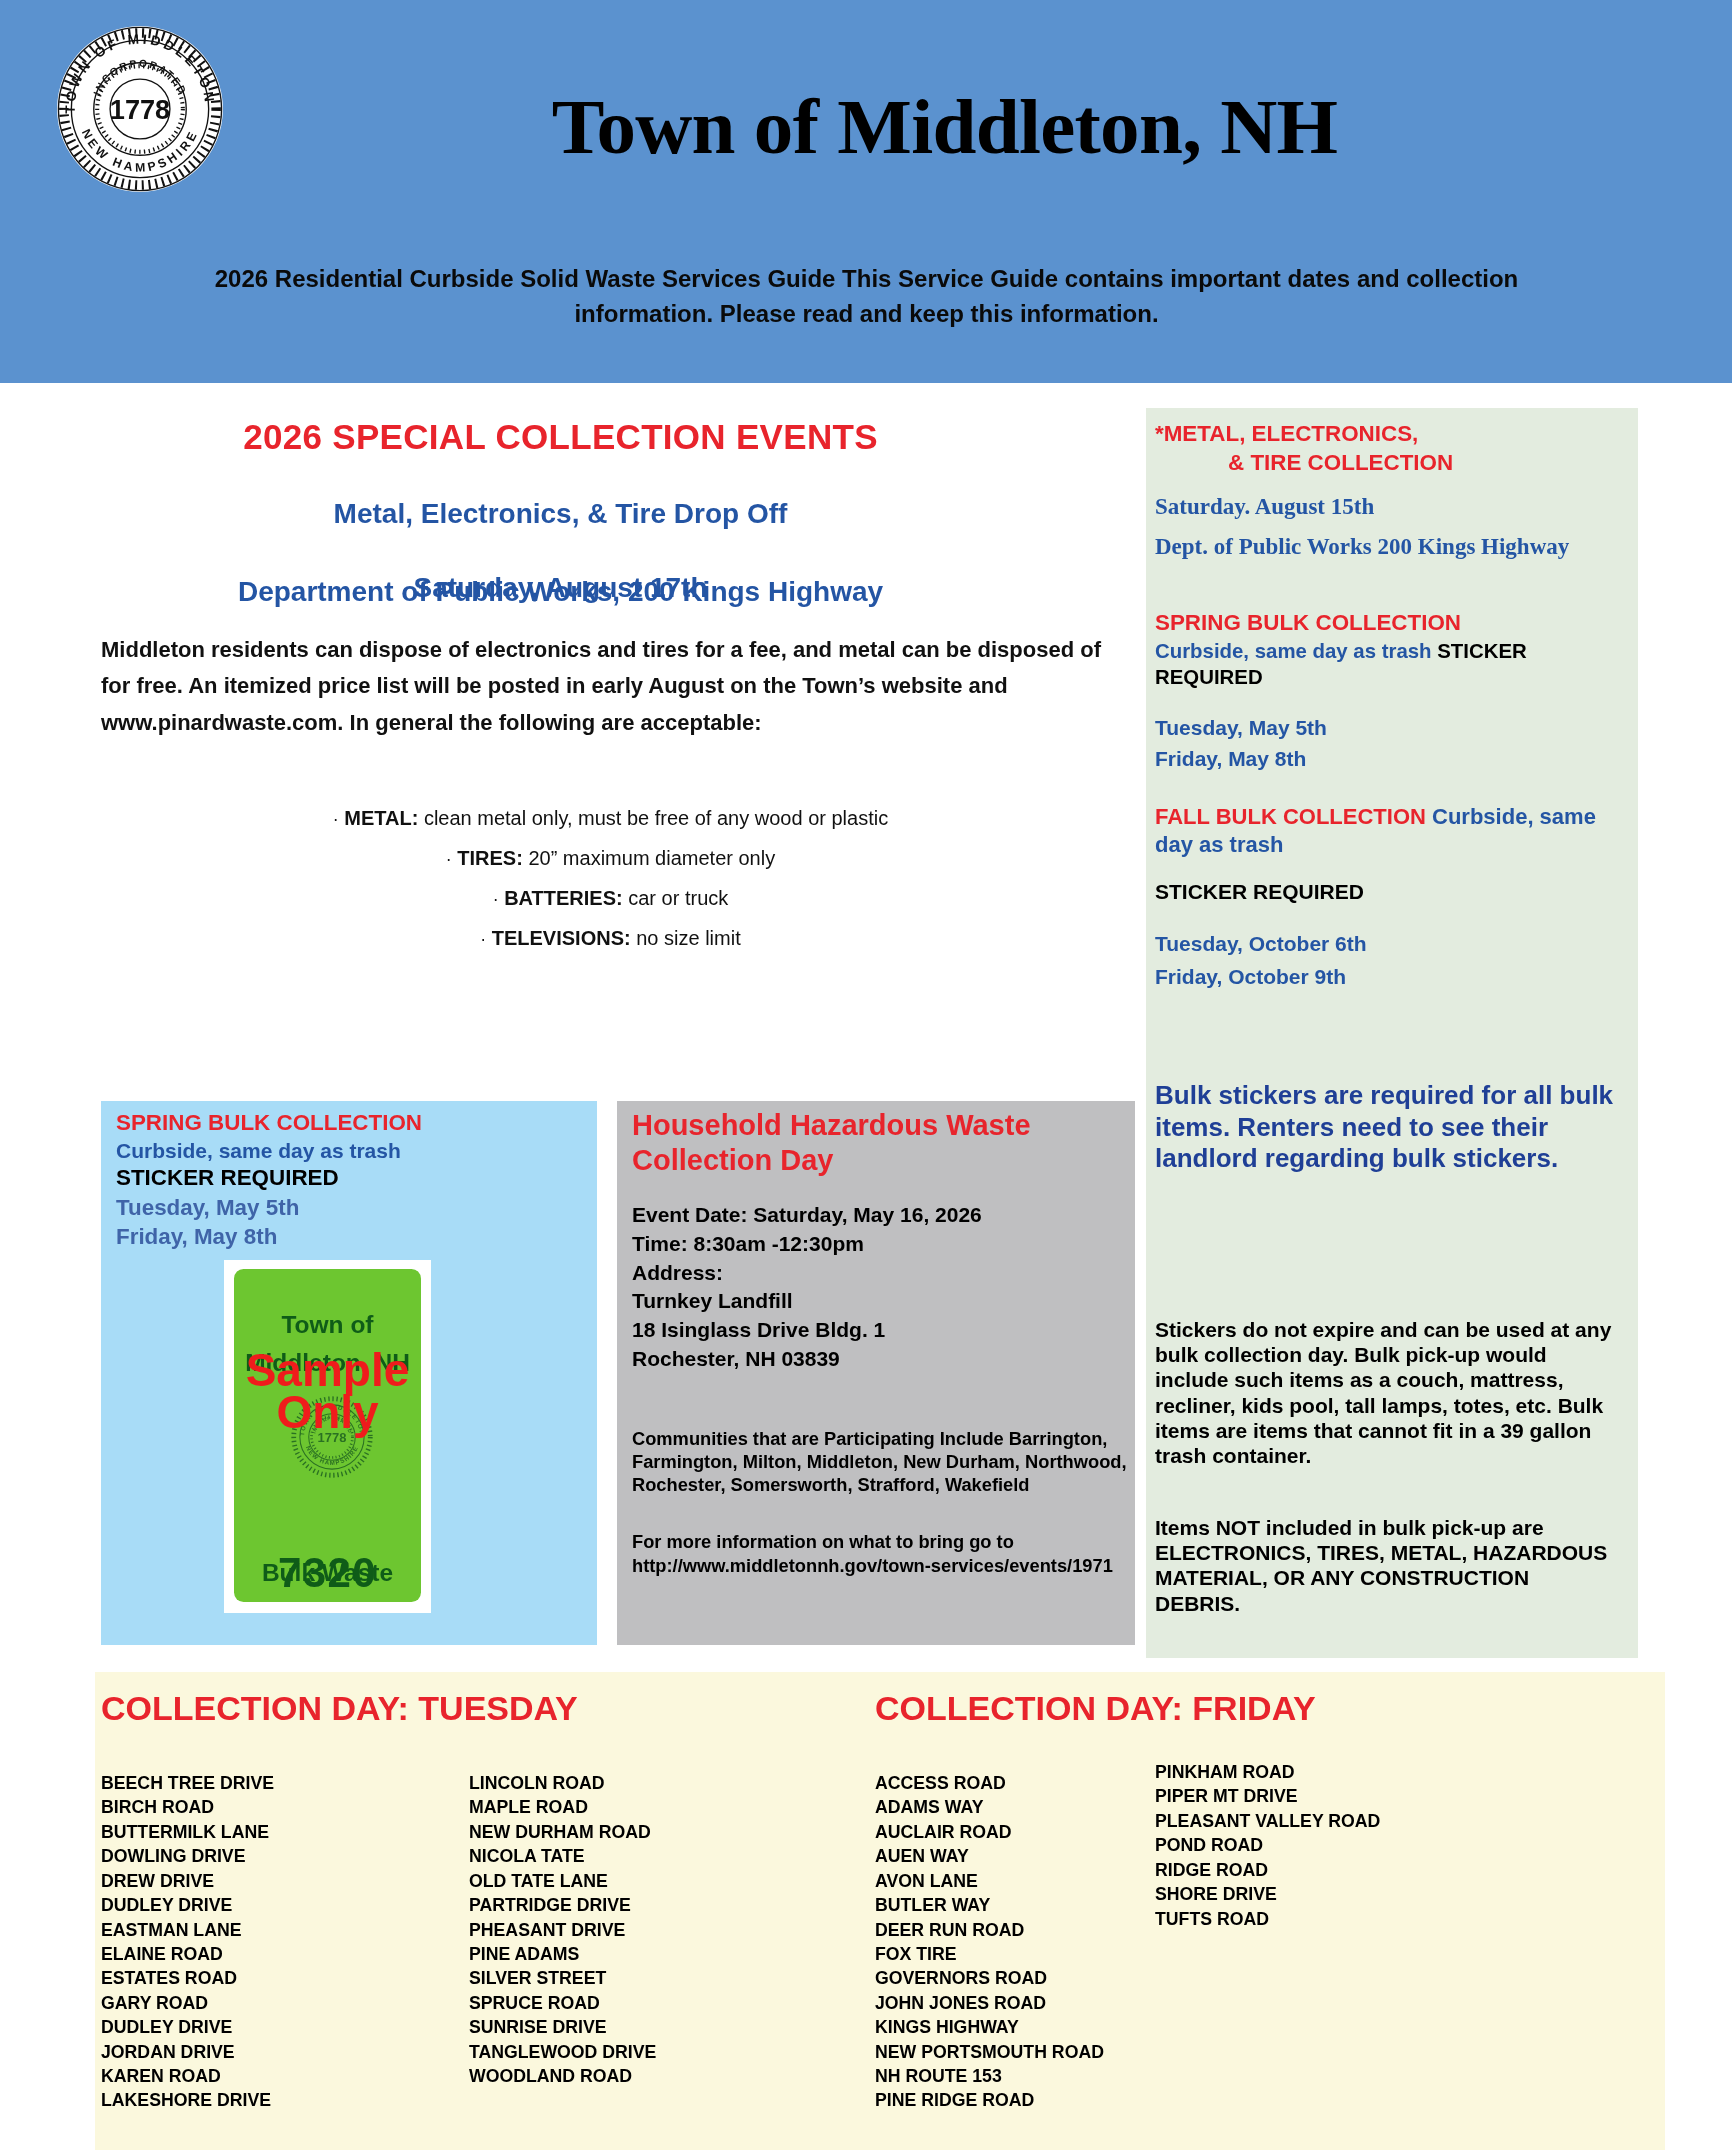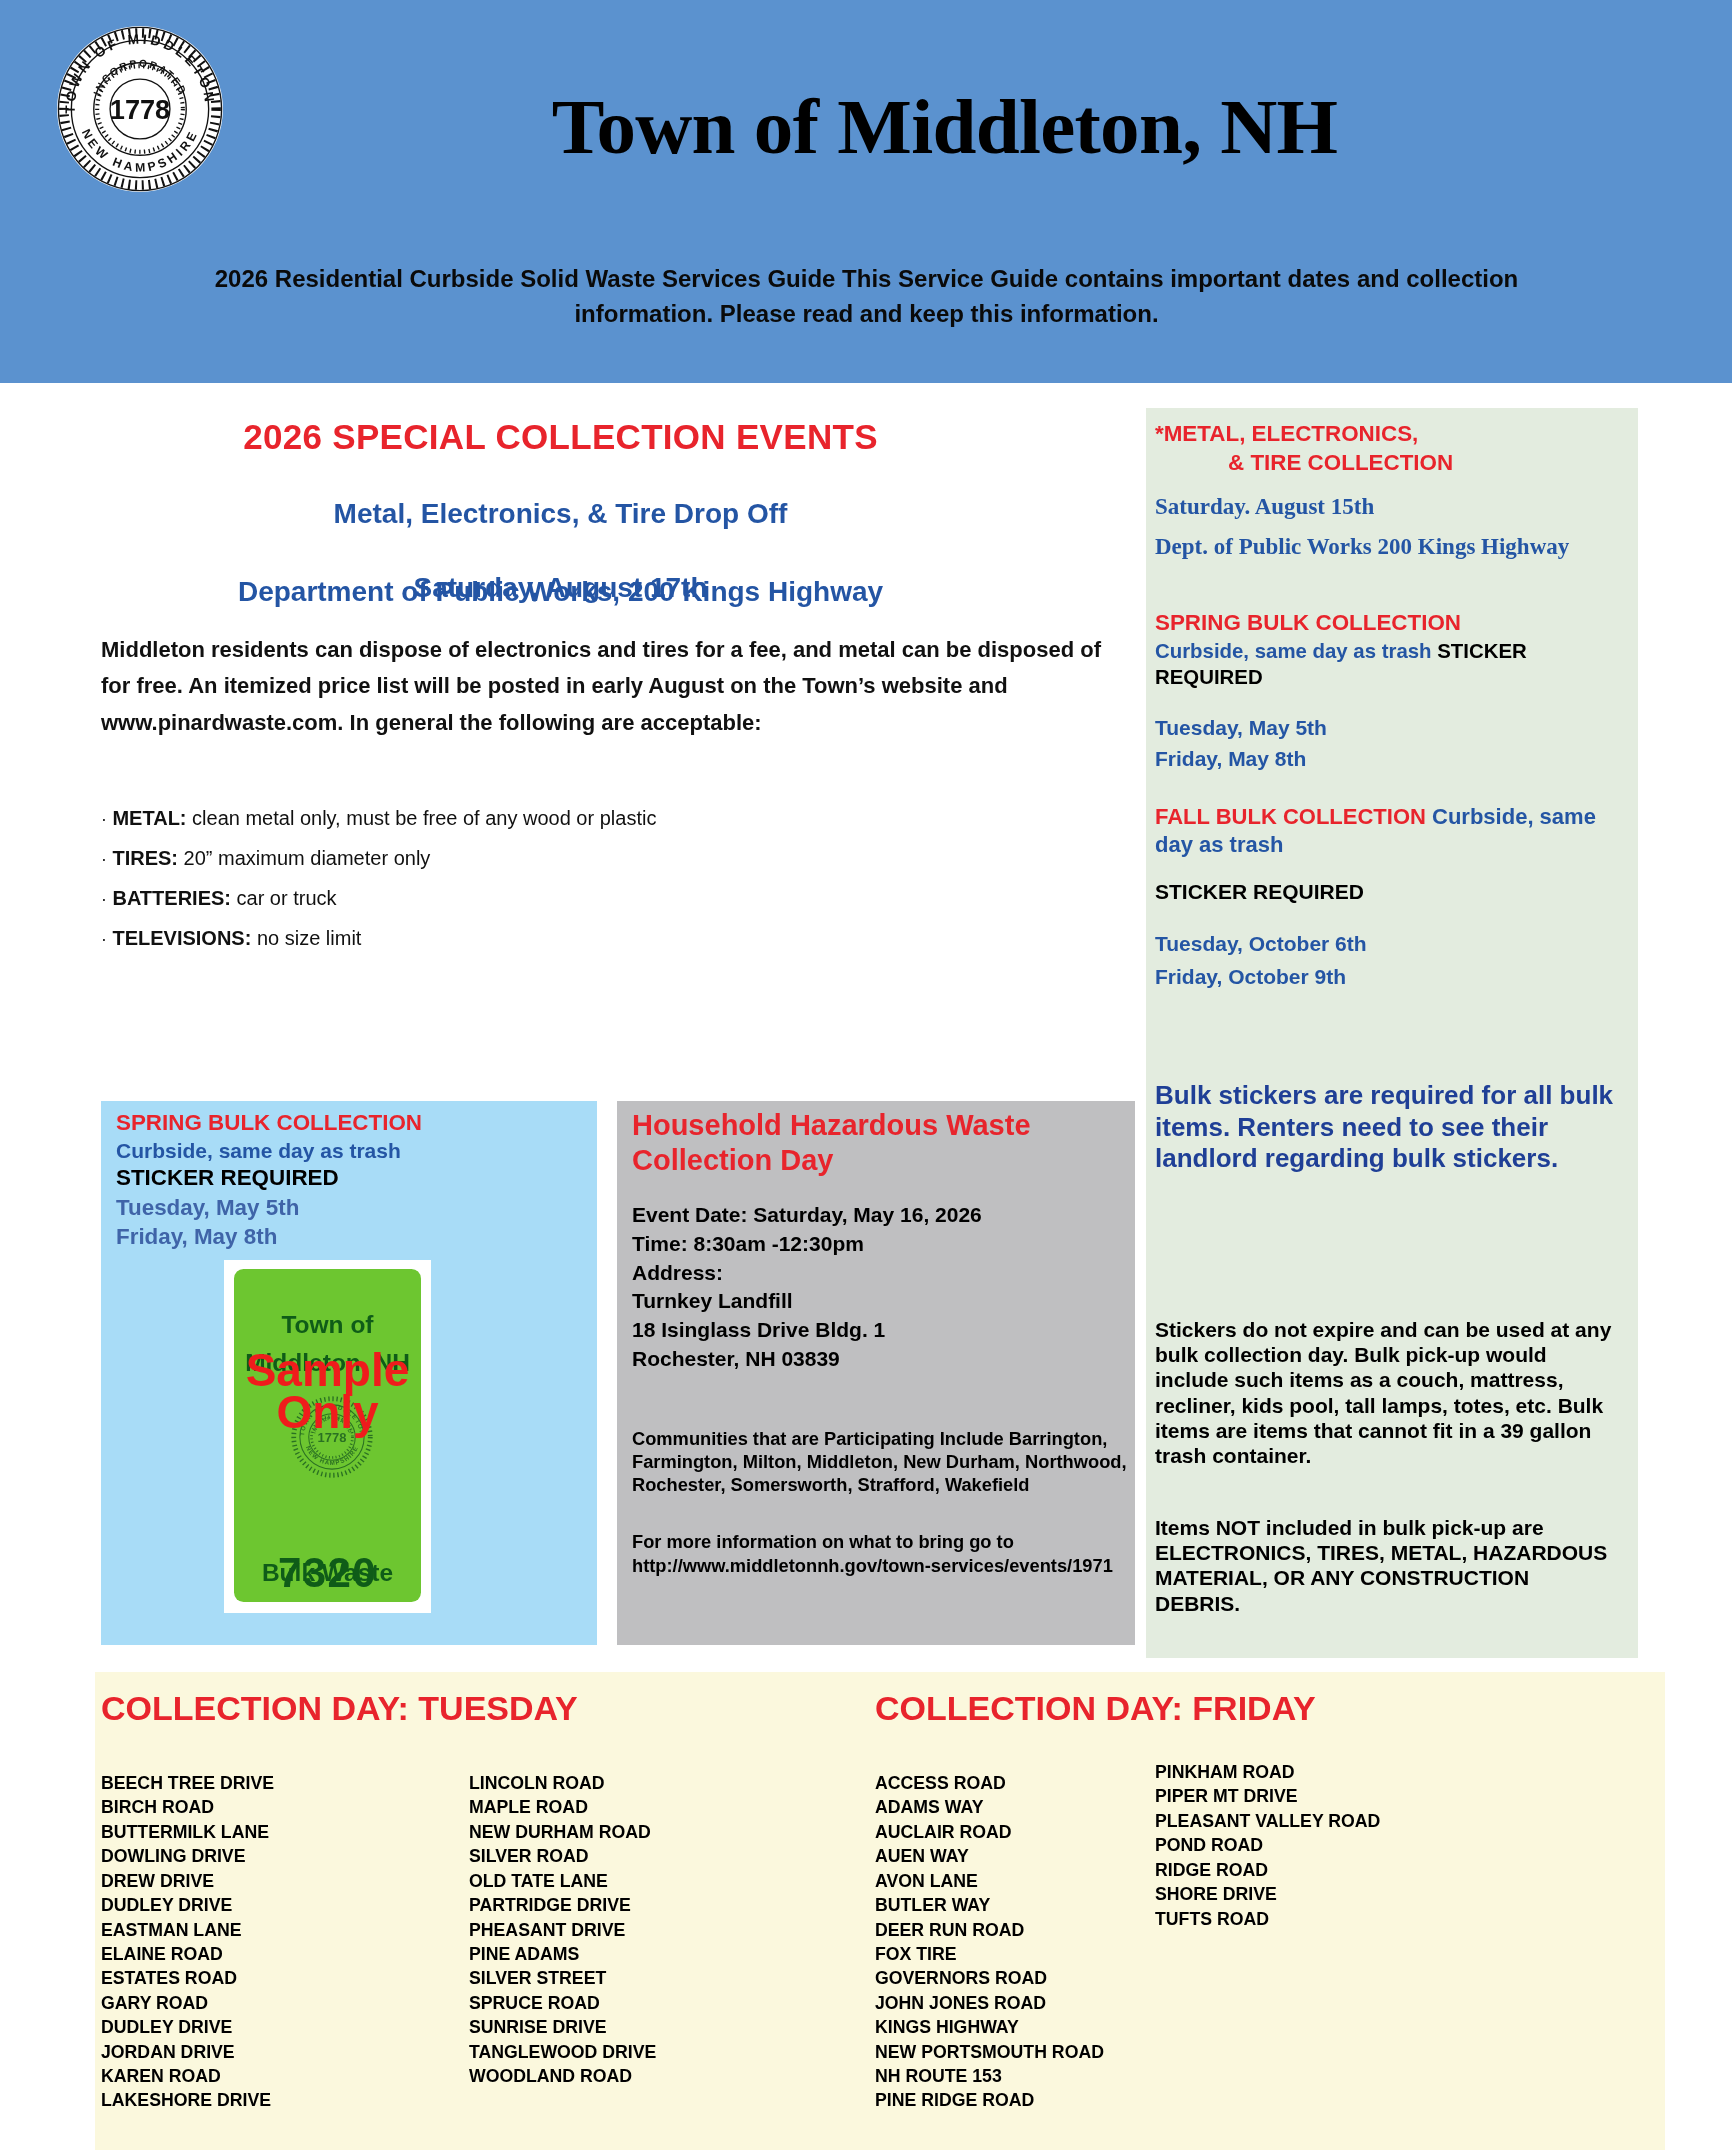--- a/index.html
+++ b/index.html
@@ -86,20 +86,21 @@
     color: #111;
   }
 
   #accept-list {
     position: absolute;
     left: 101px; top: 807px;
     width: 1019px;
     font-size: 20px;
     line-height: 1.1;
     color: #111;
+    text-align: center;
   }
   #accept-list .bullet-row {
     margin-bottom: 17.7px;
     white-space: nowrap;
   }
   #accept-list .bullet-dot { font-size: 17.7px; }
   #accept-list .bl-key { font-weight: bold; }
   #accept-list .bl-val { font-weight: normal; }
 
   
@@ -522,21 +523,21 @@
     <div>GARY ROAD</div>
     <div>DUDLEY DRIVE</div>
     <div>JORDAN DRIVE</div>
     <div>KAREN ROAD</div>
     <div>LAKESHORE DRIVE</div>
   </div>
 <div class="road-col" id="tue-col-2">
     <div>LINCOLN ROAD</div>
     <div>MAPLE ROAD</div>
     <div>NEW DURHAM ROAD</div>
-    <div>SILVER ROAD</div>
+    <div>NICOLA TATE</div>
     <div>OLD TATE LANE</div>
     <div>PARTRIDGE DRIVE</div>
     <div>PHEASANT DRIVE</div>
     <div>PINE ADAMS</div>
     <div>SILVER STREET</div>
     <div>SPRUCE ROAD</div>
     <div>SUNRISE DRIVE</div>
     <div>TANGLEWOOD DRIVE</div>
     <div>WOODLAND ROAD</div>
   </div>

